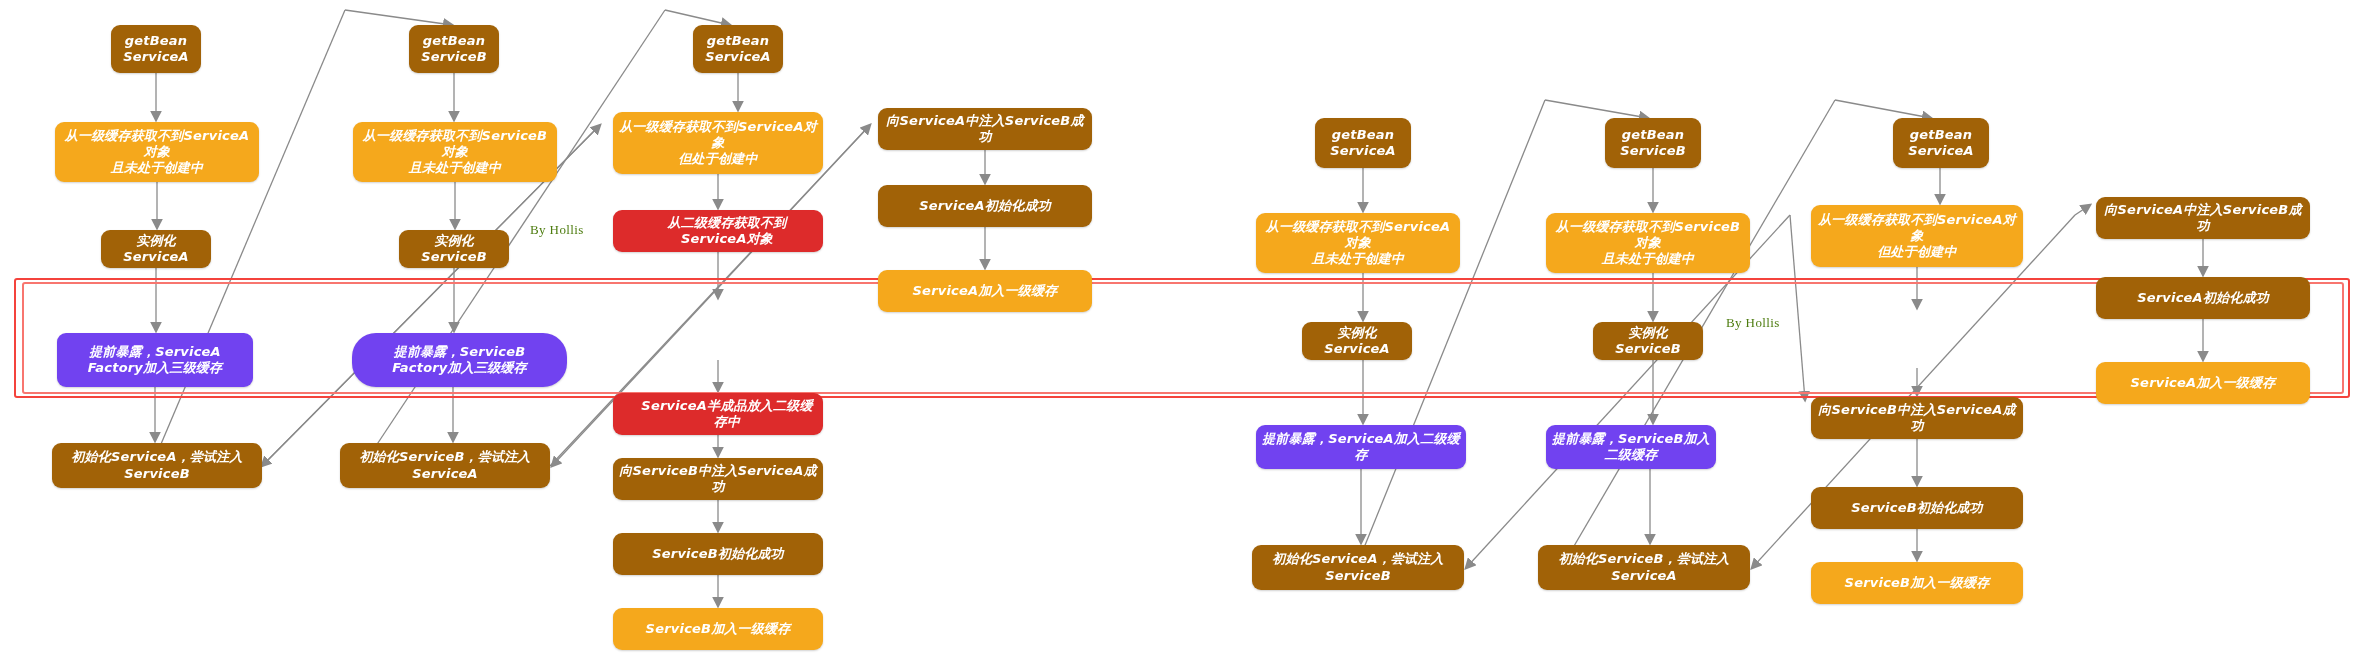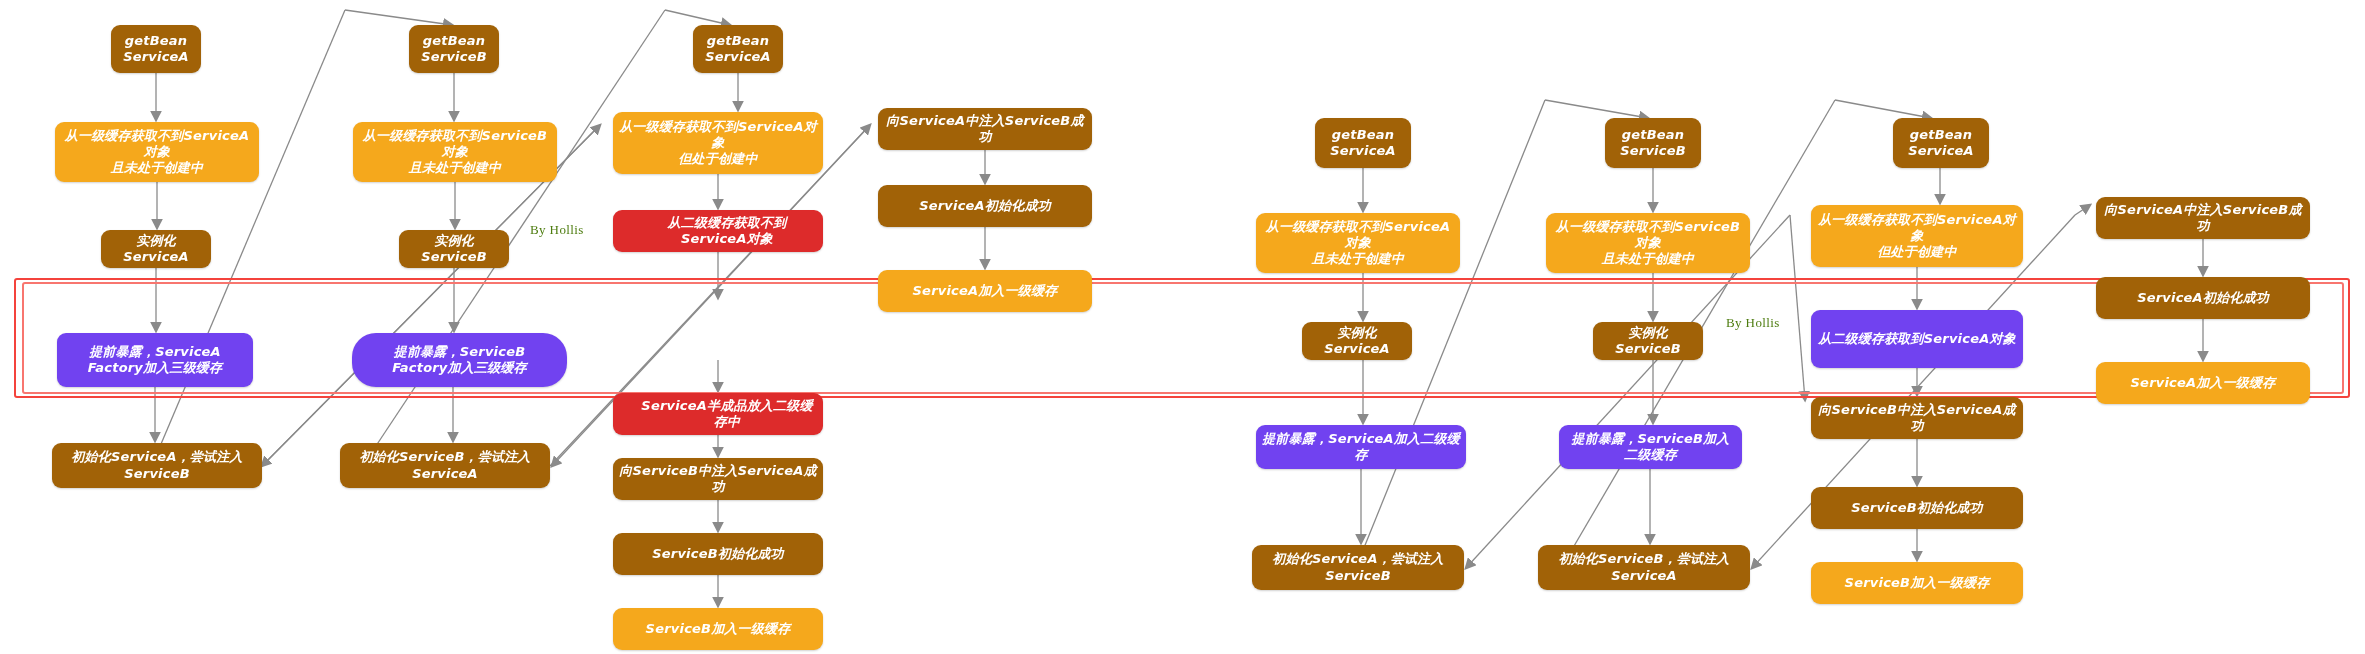--- a/index.html
+++ b/index.html
@@ -147,27 +147,26 @@
     <div class="node orange" style="left: 1256px; top: 213px; width: 204px; height: 60px; font-size: 13px;">从一级缓存获取不到ServiceA对象
 且未处于创建中</div>
     <div class="node blue" style="left: 1302px; top: 322px; width: 110px; height: 38px; font-size: 13px;">实例化ServiceA</div>
     <div class="node purple" style="left: 1256px; top: 425px; width: 210px; height: 44px; font-size: 13px;">提前暴露，ServiceA加入二级缓存</div>
     <div class="node blue" style="left: 1252px; top: 545px; width: 212px; height: 45px; font-size: 13px;">初始化ServiceA，尝试注入ServiceB</div>
     <div class="node blue" style="left: 1605px; top: 118px; width: 96px; height: 50px; font-size: 13px;">getBean
 ServiceB</div>
     <div class="node orange" style="left: 1546px; top: 213px; width: 204px; height: 60px; font-size: 13px;">从一级缓存获取不到ServiceB对象
 且未处于创建中</div>
     <div class="node blue" style="left: 1593px; top: 322px; width: 110px; height: 38px; font-size: 13px;">实例化ServiceB</div>
-    <div class="node purple" style="left: 1546px; top: 425px; width: 183px; height: 44px; font-size: 13px; margin-left: 13px;">提前暴露，ServiceB加入二级缓存</div>
+    <div class="node purple" style="left: 1546px; top: 425px; width: 170px; height: 44px; font-size: 13px;">提前暴露，ServiceB加入二级缓存</div>
     <div class="node blue" style="left: 1538px; top: 545px; width: 212px; height: 45px; font-size: 13px;">初始化ServiceB，尝试注入ServiceA</div>
     <div class="node blue" style="left: 1893px; top: 118px; width: 96px; height: 50px; font-size: 13px;">getBean
 ServiceA</div>
     <div class="node orange" style="left: 1811px; top: 205px; width: 212px; height: 62px; font-size: 13px;">从一级缓存获取不到ServiceA对象
 但处于创建中</div>
-    <div class="node purple" style="left: 1811px; top: 310px; width: 212px; height: 58px; font-size: 13px;">从二级缓存获取到ServiceA对象</div>
     <div class="node blue" style="left: 1811px; top: 397px; width: 212px; height: 42px; font-size: 13px;">向ServiceB中注入ServiceA成功</div>
     <div class="node blue" style="left: 1811px; top: 487px; width: 212px; height: 42px; font-size: 13px;">ServiceB初始化成功</div>
     <div class="node orange" style="left: 1811px; top: 562px; width: 212px; height: 42px; font-size: 13px;">ServiceB加入一级缓存</div>
     <div class="node blue" style="left: 2096px; top: 197px; width: 214px; height: 42px; font-size: 13px;">向ServiceA中注入ServiceB成功</div>
     <div class="node blue" style="left: 2096px; top: 277px; width: 214px; height: 42px; font-size: 13px;">ServiceA初始化成功</div>
     <div class="node orange" style="left: 2096px; top: 362px; width: 214px; height: 42px; font-size: 13px;">ServiceA加入一级缓存</div>
     <div class="byhollis" style="left: 530px; top: 222px;">By Hollis</div>
     <div class="byhollis" style="left: 1726px; top: 315px;">By Hollis</div>
   </div>
 

